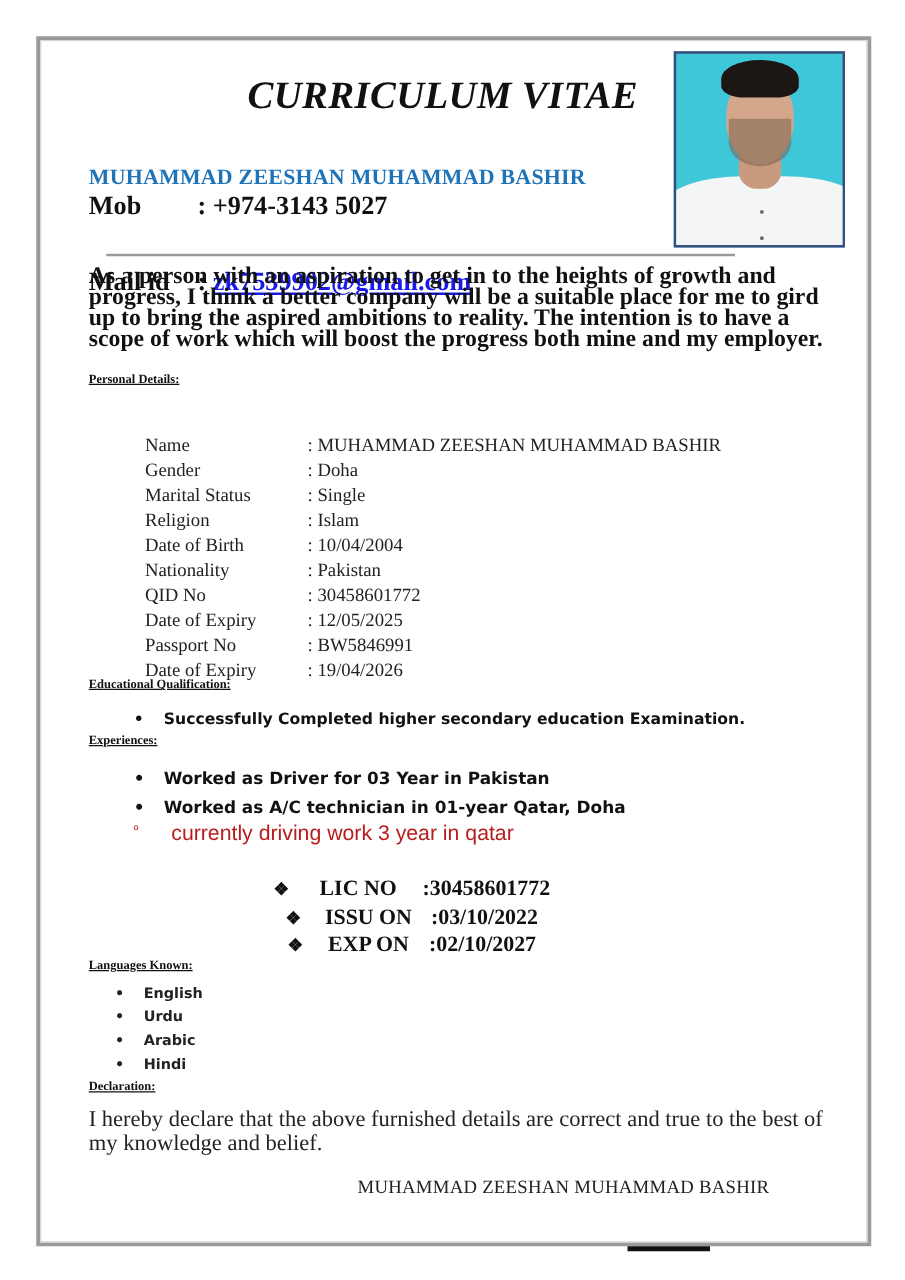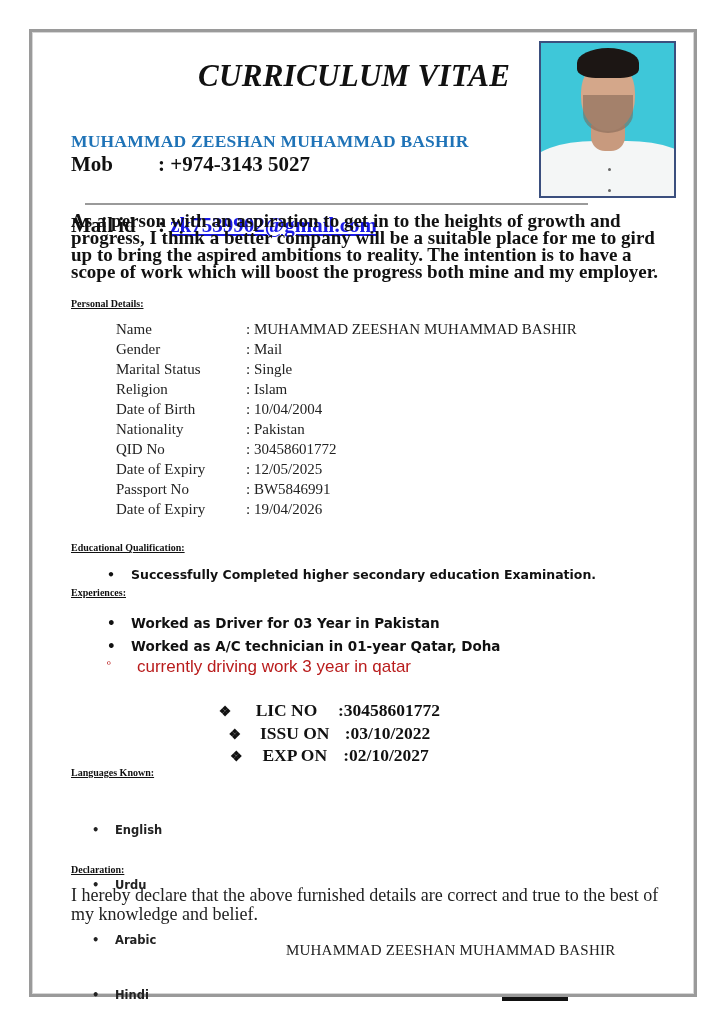--- a/index.html
+++ b/index.html
@@ -67,21 +67,21 @@
     font-family: "Liberation Serif", serif; font-weight: bold; font-size: 19px; line-height: 17px; color: #111;
   }
 
   .section-heading {
     position: absolute; left: 71px; font-family: "Liberation Serif", serif; font-weight: bold; font-size: 10px;
     text-decoration: underline; color: #111;
   }
 
   .pd-table { position: absolute; left: 116px; top: 319px; font-family: "Liberation Serif", serif; font-size: 15px; color: #222; }
   .pd-row { height: 20px; line-height: 20px; white-space: nowrap; }
-  .pd-row .k { display: inline-block; width: 130px; }
+  .pd-row .k { display: inline-block; width: 130px; margin-top: 28px; }
   .pd-row .v { display: inline-block; }
 
   .bullet-list { position: absolute; left: 107px; font-family: "DejaVu Sans", "Liberation Sans", sans-serif; font-weight: bold; color: #111; }
   .bullet-list .item { white-space: nowrap; }
   .bullet-list .dot { display: inline-block; width: 24px; }
 
   .edu-list { top: 567px; font-size: 12.5px; }
   .exp-list { top: 612px; font-size: 13.5px; }
   .exp-list .item { height: 23px; line-height: 23px; }
 
@@ -94,21 +94,21 @@
     position: absolute; left: 215px; top: 699px; font-family: "Liberation Serif", serif; font-weight: bold; font-size: 17.5px; color: #111; text-align: center;
   }
   .license .row { height: 22.5px; line-height: 22.5px; white-space: nowrap; }
   .license .diamond { display: inline-block; width: 20px; font-size: 14px; }
   .license .lk { display: inline-block; }
   .license .row0 .lk { width: 103px; }
   .license .row1 .lk { width: 100px; }
   .license .row2 .lk { width: 97px; }
 
   .lang-list { position: absolute; left: 92px; top: 785px; font-family: "DejaVu Sans", "Liberation Sans", sans-serif; font-weight: bold; font-size: 11.5px; color: #222; }
-  .lang-list .item { height: 19px; line-height: 19px; margin-top: 36px; }
+  .lang-list .item { height: 19px; line-height: 19px; }
   .lang-list .dot { display: inline-block; width: 23px; }
 
   .declaration {
     position: absolute; left: 71px; top: 886px; width: 600px;
     font-family: "Liberation Serif", serif; font-size: 18px; line-height: 19px; color: #222;
   }
   .signature {
     position: absolute; left: 286px; top: 942px; font-family: "Liberation Serif", serif; font-size: 15px; color: #222; letter-spacing: 0.2px;
   }
 
@@ -141,21 +141,21 @@
 </div>
 
 <div class="hr-rule"></div>
 
 <div class="objective">As a person with an aspiration to get in to the heights of growth and progress, I think a better company will be a suitable place for me to gird up to bring the aspired ambitions to reality. The intention is to have a scope of work which will boost the progress both mine and my employer.</div>
 
 <div class="section-heading" style="top:298px;">Personal Details:</div>
 
 <div class="pd-table">
   <div class="pd-row"><span class="k">Name</span><span class="v">: MUHAMMAD ZEESHAN MUHAMMAD BASHIR</span></div>
-  <div class="pd-row"><span class="k">Gender</span><span class="v">: Mail</span></div>
+  <div class="pd-row"><span class="k">Gender</span><span class="v">: Doha</span></div>
   <div class="pd-row"><span class="k">Marital Status</span><span class="v">: Single</span></div>
   <div class="pd-row"><span class="k">Religion</span><span class="v">: Islam</span></div>
   <div class="pd-row"><span class="k">Date of Birth</span><span class="v">: 10/04/2004</span></div>
   <div class="pd-row"><span class="k">Nationality</span><span class="v">: Pakistan</span></div>
   <div class="pd-row"><span class="k">QID No</span><span class="v">: 30458601772</span></div>
   <div class="pd-row"><span class="k">Date of Expiry</span><span class="v">: 12/05/2025</span></div>
   <div class="pd-row"><span class="k">Passport No</span><span class="v">: BW5846991</span></div>
   <div class="pd-row"><span class="k">Date of Expiry</span><span class="v">: 19/04/2026</span></div>
 </div>
 

